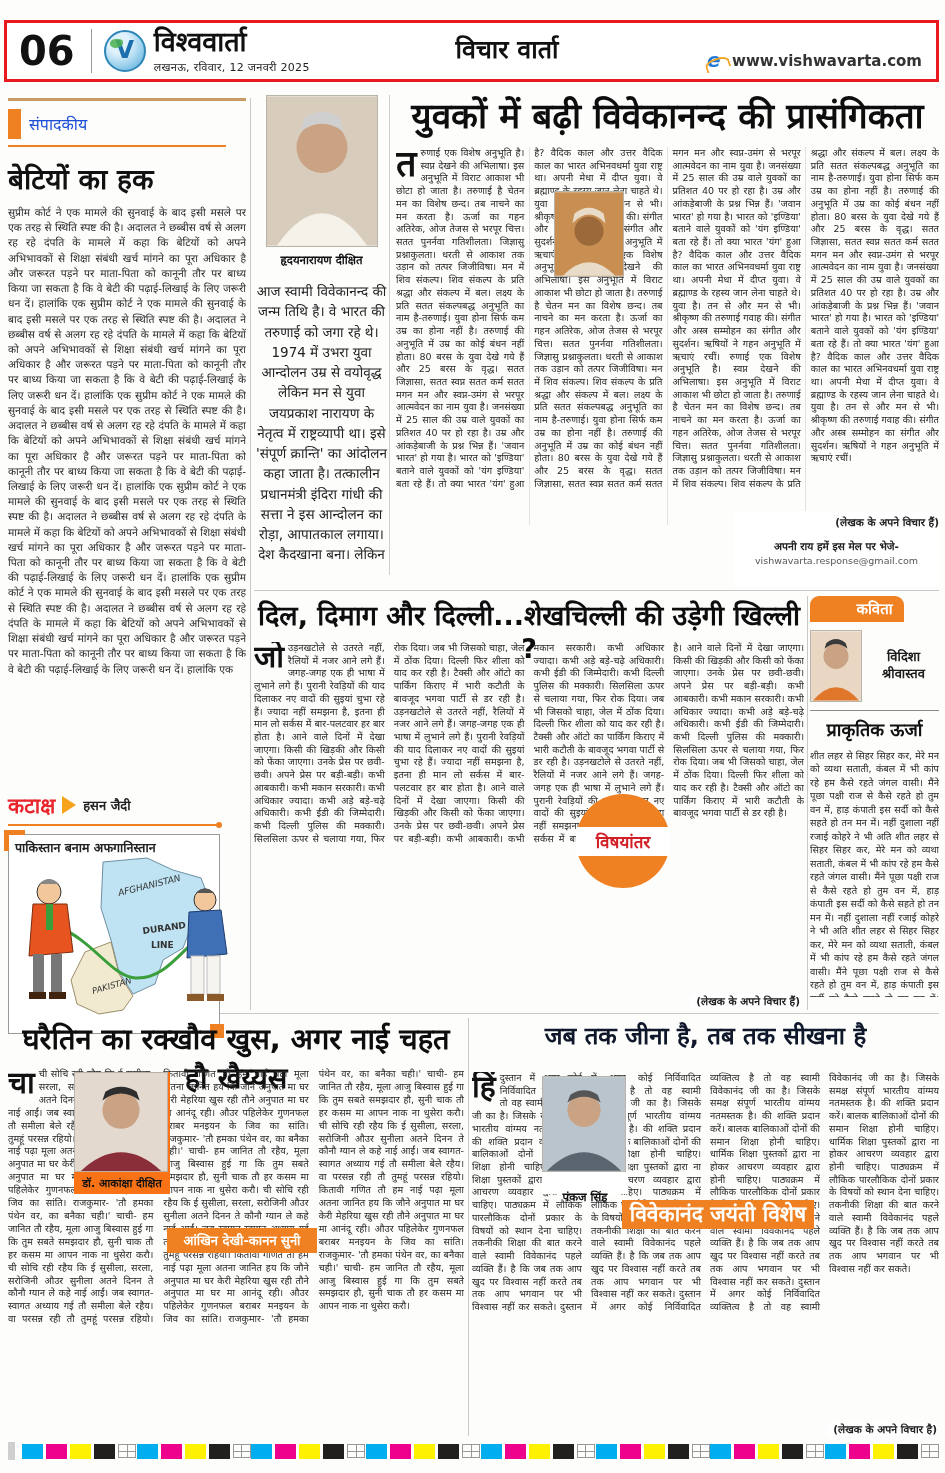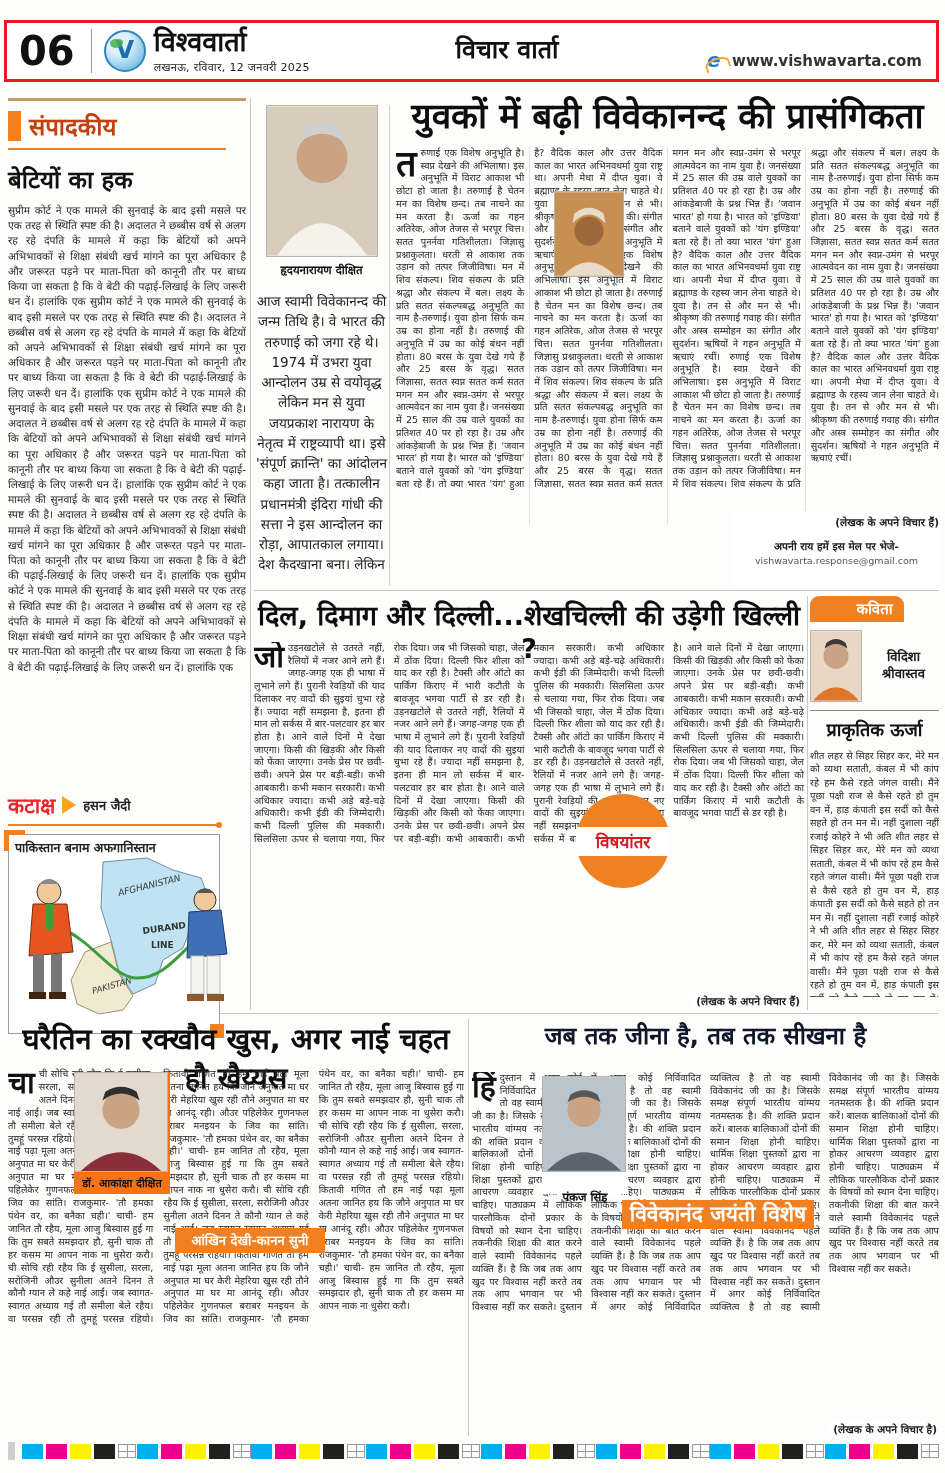--- a/index.html
+++ b/index.html
@@ -37,40 +37,40 @@
   .dropcap { float:left; font-weight:bold; line-height:.85; padding:2px 4px 0 0; color:#111; }
   .photo { position:relative; overflow:hidden; border:1px solid #b9b4aa; }
   .photo svg { display:block; width:100%; height:100%; }
   .pcap { font-weight:bold; text-align:center; color:#111; }
   .closing { font-weight:bold; font-size:10.5px; color:#222; }
 
   
   .editorial { position:absolute; left:8px; top:98px; width:238px; height:660px; border-top:3px solid #c99a62; padding-top:8px; }
   .sect-head { display:flex; align-items:center; gap:8px; border-bottom:2px solid #f08122; padding-bottom:6px; width:218px; }
   .sect-head .bar { width:13px; height:30px; background:#f08122; }
-  .sect-head .lbl { font-size:24px; font-weight:bold; color:#c2410c; }
-  .edit-headline { font-size:24px; font-weight:bold; color:#111; margin:12px 0 8px; }
+  .sect-head .lbl { font-size:16px; font-weight:normal; color:#1d4ed8; }
+  .edit-headline { font-size:28px; font-weight:bold; color:#111; margin:12px 0 8px; }
   .edit-body { font-size:10.5px; line-height:1.45; height:538px; }
 
   
   .kataksh { position:absolute; left:8px; top:791px; width:212px; height:246px; }
   .kat-head { display:flex; align-items:center; gap:7px; padding-bottom:5px; border-bottom:2px solid #f08122; position:relative; }
   .kat-head::after { content:""; position:absolute; right:-2px; bottom:-4px; width:6px; height:6px; border-radius:50%; background:#f08122; }
   .kat-title { font-size:21px; font-weight:bold; color:#e8262d; }
   .kat-arrow { width:0; height:0; border-left:14px solid #f6a41c; border-top:9px solid transparent; border-bottom:9px solid transparent; }
   .kat-author { font-size:13px; font-weight:bold; color:#222; }
   .cartoon-frame { position:relative; margin-top:8px; height:200px; border:1px solid #9b9b9b; background:#fff; padding:4px 6px; }
   .cartoon-frame::before { content:""; position:absolute; left:-5px; top:-5px; width:16px; height:16px;
     border-left:5px solid #f08122; border-top:5px solid #f08122; }
   .cartoon-frame::after { content:""; position:absolute; right:-5px; bottom:-5px; width:14px; height:14px; background:#f08122; }
   .cartoon-cap { font-size:12.5px; font-weight:bold; color:#222; }
 
   
   .main-art { position:absolute; left:254px; top:95px; width:685px; height:492px; }
-  .ma-authorcol { position:absolute; left:0; top:10px; width:136px; height:480px; border-right:1px solid #cfcfcf; }
+  .ma-authorcol { position:absolute; left:0; top:0; width:136px; height:480px; border-right:1px solid #cfcfcf; }
   .ma-photo { width:112px; height:152px; margin:0 auto; }
   .ma-authorname { font-size:11.5px; margin-top:5px; }
   .pullquote { margin-top:14px; font-size:13.5px; line-height:1.5; text-align:center; color:#222; overflow:hidden; height:280px; }
   .ma-headline { position:absolute; left:142px; top:-4px; width:543px; text-align:center; font-size:35px; font-weight:bold; color:#0d0d0d; }
   .ma-body { position:absolute; left:142px; top:52px; width:543px; height:378px;
     column-count:4; column-gap:10px; column-rule:1px solid #e2e2e2; font-size:9.5px; line-height:1.34; }
   .ma-body .dropcap { font-size:36px; }
   .viv-photo { position:absolute; left:300px; top:96px; width:70px; height:86px; background:#fff; }
   .ma-end { position:absolute; right:0; top:416px; width:205px; height:76px; background:#fff; padding-top:4px; }
   .ma-end .closing { display:block; text-align:right; }
@@ -104,21 +104,21 @@
 
   
   .bl-art { position:absolute; left:8px; top:1018px; width:456px; height:418px; }
   .bl-headline { text-align:center; font-size:29px; font-weight:bold; color:#0d0d0d; }
   .bl-body { position:absolute; left:0; top:50px; width:456px; height:366px;
     column-count:3; column-gap:10px; font-size:9.5px; line-height:1.36; }
   .bl-body .dropcap { font-size:30px; }
   .bl-photo { position:absolute; left:66px; top:54px; width:96px; height:122px; background:#f97316; }
   .bl-photo .photo { width:94px; height:100px; }
   .bl-photo .pcap { font-size:11px; margin-top:3px; }
-  .bl-box { position:absolute; left:167px; top:210px; width:150px; height:25px; background:#f08122;
+  .bl-box { position:absolute; left:159px; top:210px; width:150px; height:25px; background:#f08122;
     color:#fff; font-size:13px; font-weight:bold; text-align:center; line-height:25px; }
 
   
   .br-art { position:absolute; left:472px; top:1018px; width:467px; height:418px; }
   .br-headline { text-align:center; font-size:24px; font-weight:bold; color:#0f172a; }
   .br-body { position:absolute; left:0; top:54px; width:467px; height:360px;
     column-count:4; column-gap:9px; font-size:9.5px; line-height:1.34; }
   .br-body .dropcap { font-size:30px; }
   .br-photo { position:absolute; left:70px; top:58px; width:86px; height:118px; background:#fff; }
   .br-photo .photo { width:84px; height:96px; }

